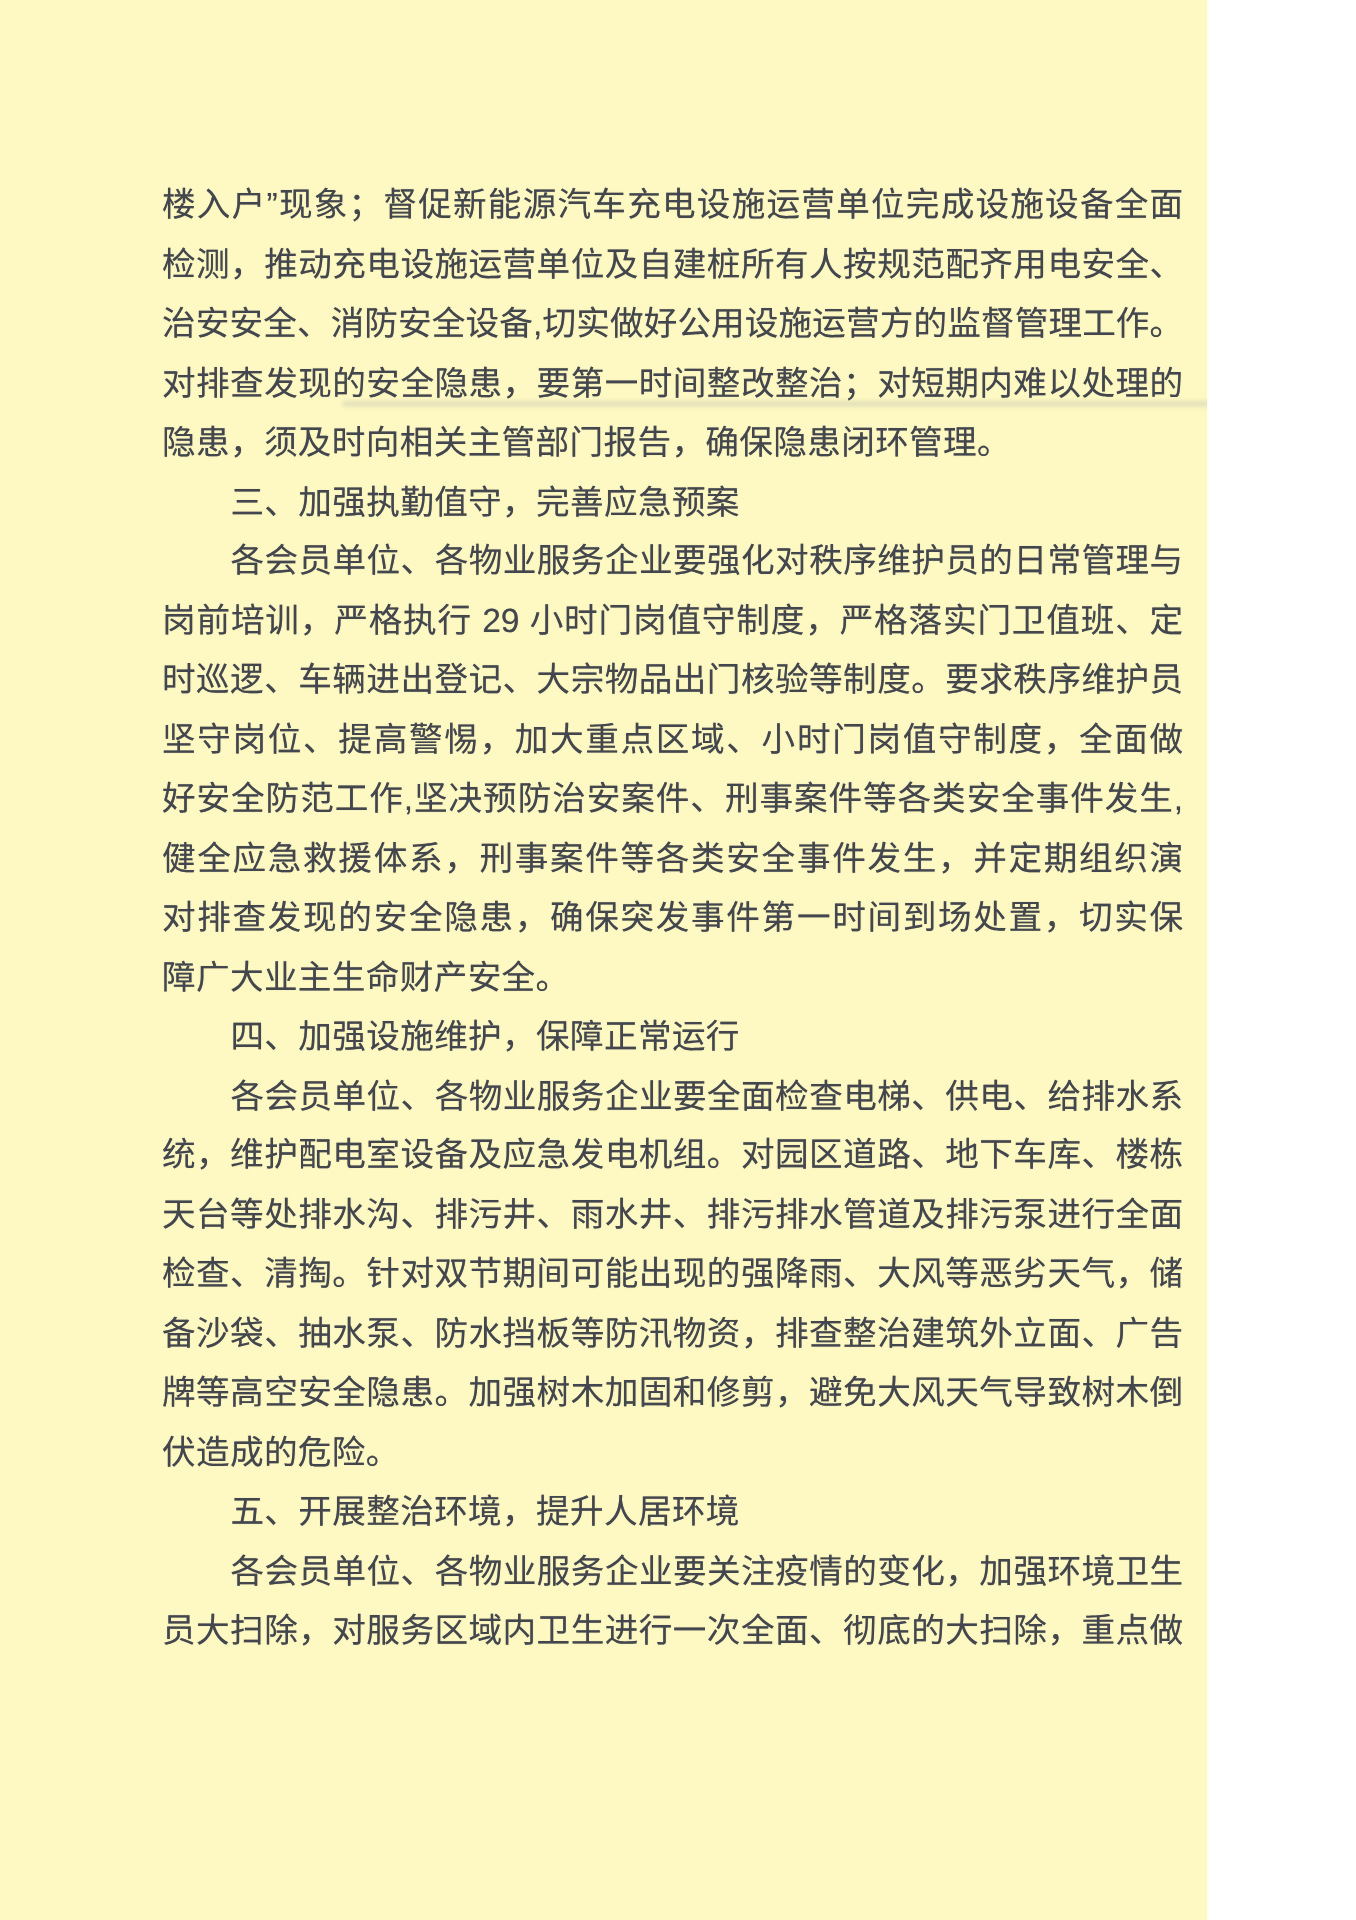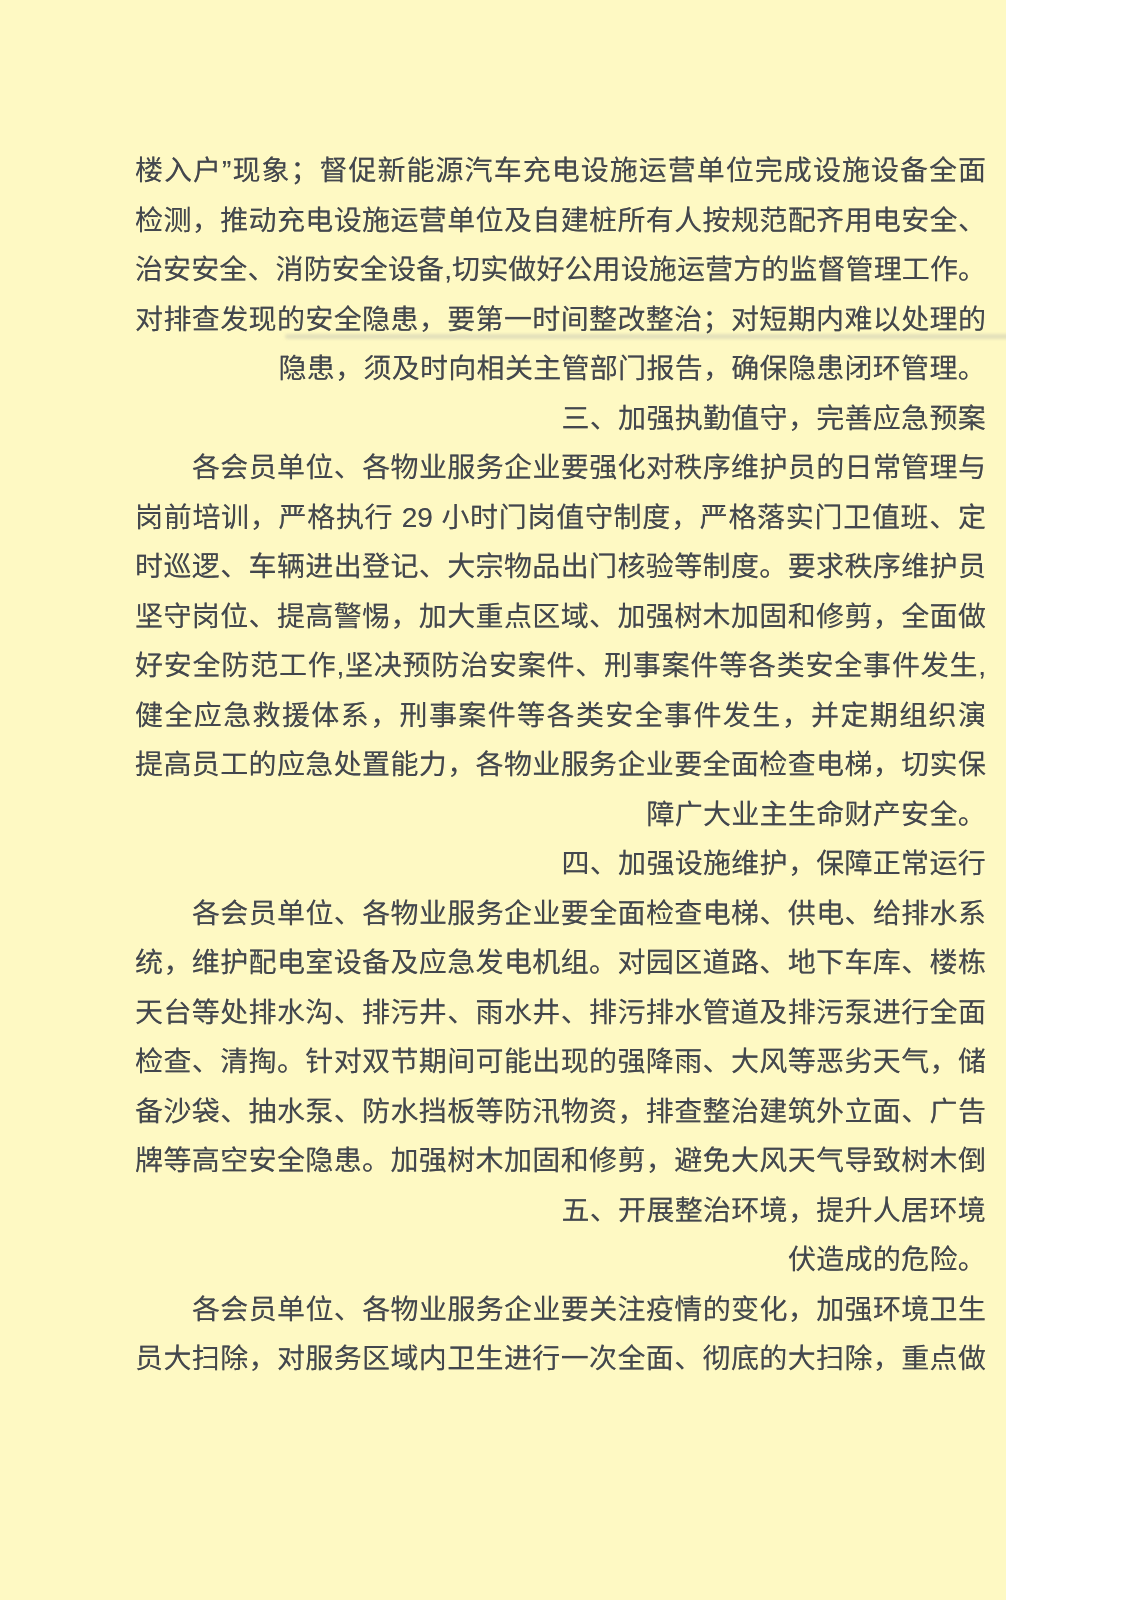--- a/index.html
+++ b/index.html
@@ -22,21 +22,20 @@
     width: 851px;
     color: #43474d;
     font-size: 28px;
     line-height: 49.5px;
     text-shadow: 0 0 0.6px rgba(67, 71, 77, 0.55);
   }
   .ln {
     height: 49.5px;
     white-space: nowrap;
     letter-spacing: 0.3px;
-    text-align: right;
   }
   
   .ln.j {
     white-space: normal;
     letter-spacing: 0;
     text-align: justify;
     text-align-last: justify;
     overflow: hidden;
   }
   
@@ -63,30 +62,30 @@
   <div class="text-block">
     <div class="ln j">楼入户”现象；督促新能源汽车充电设施运营单位完成设施设备全面</div>
     <div class="ln j">检测，推动充电设施运营单位及自建桩所有人按规范配齐用电安全、</div>
     <div class="ln j">治安安全、消防安全设备,切实做好公用设施运营方的监督管理工作。</div>
     <div class="ln j">对排查发现的安全隐患，要第一时间整改整治；对短期内难以处理的</div>
     <div class="ln">隐患，须及时向相关主管部门报告，确保隐患闭环管理。</div>
     <div class="ln i">三、加强执勤值守，完善应急预案</div>
     <div class="ln i j">各会员单位、各物业服务企业要强化对秩序维护员的日常管理与</div>
     <div class="ln j">岗前培训，严格执行 29 小时门岗值守制度，严格落实门卫值班、定</div>
     <div class="ln j">时巡逻、车辆进出登记、大宗物品出门核验等制度。要求秩序维护员</div>
-    <div class="ln j">坚守岗位、提高警惕，加大重点区域、加强树木加固和修剪，全面做</div>
+    <div class="ln j">坚守岗位、提高警惕，加大重点区域、小时门岗值守制度，全面做</div>
     <div class="ln j">好安全防范工作,坚决预防治安案件、刑事案件等各类安全事件发生,</div>
     <div class="ln j">健全应急救援体系，刑事案件等各类安全事件发生，并定期组织演练，</div>
-    <div class="ln j">提高员工的应急处置能力，各物业服务企业要全面检查电梯，切实保</div>
+    <div class="ln j">对排查发现的安全隐患，确保突发事件第一时间到场处置，切实保</div>
     <div class="ln">障广大业主生命财产安全。</div>
     <div class="ln i">四、加强设施维护，保障正常运行</div>
     <div class="ln i j">各会员单位、各物业服务企业要全面检查电梯、供电、给排水系</div>
     <div class="ln j">统，维护配电室设备及应急发电机组。对园区道路、地下车库、楼栋</div>
     <div class="ln j">天台等处排水沟、排污井、雨水井、排污排水管道及排污泵进行全面</div>
     <div class="ln j">检查、清掏。针对双节期间可能出现的强降雨、大风等恶劣天气，储</div>
     <div class="ln j">备沙袋、抽水泵、防水挡板等防汛物资，排查整治建筑外立面、广告</div>
     <div class="ln j">牌等高空安全隐患。加强树木加固和修剪，避免大风天气导致树木倒</div>
+    <div class="ln">伏造成的危险。</div>
     <div class="ln i">五、开展整治环境，提升人居环境</div>
-    <div class="ln">伏造成的危险。</div>
     <div class="ln i j">各会员单位、各物业服务企业要关注疫情的变化，加强环境卫生</div>
     <div class="ln j">员大扫除，对服务区域内卫生进行一次全面、彻底的大扫除，重点做</div>
   </div>
 </div>
 
 </body></html>

